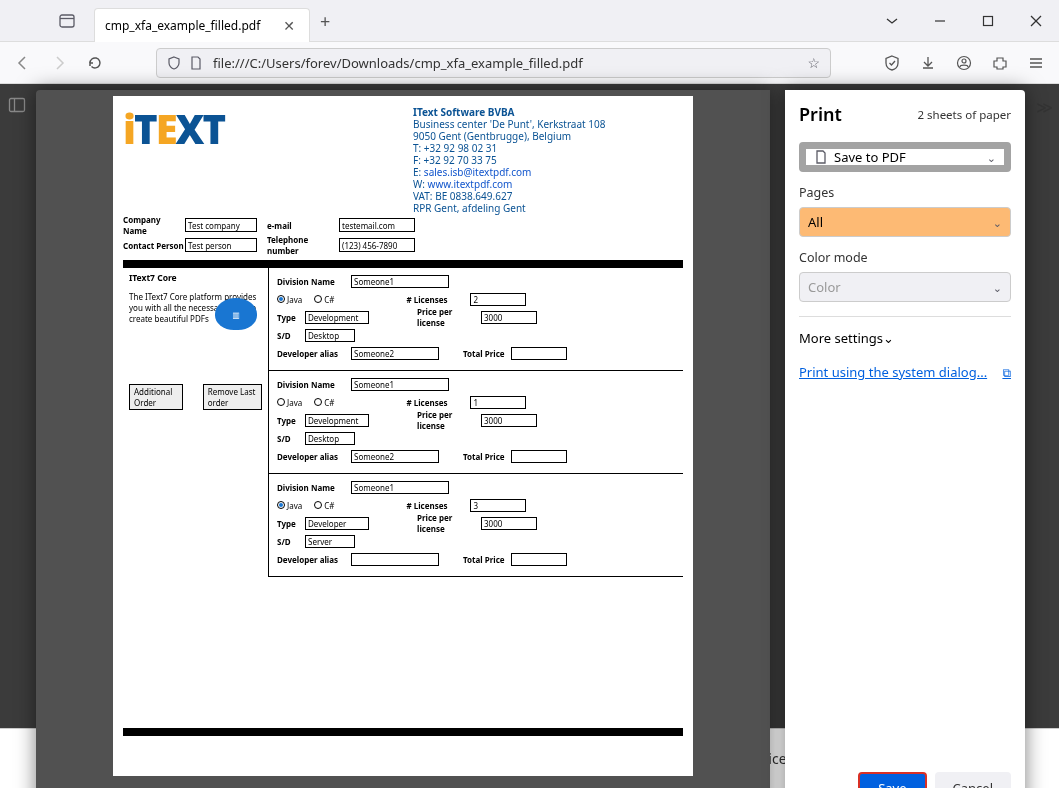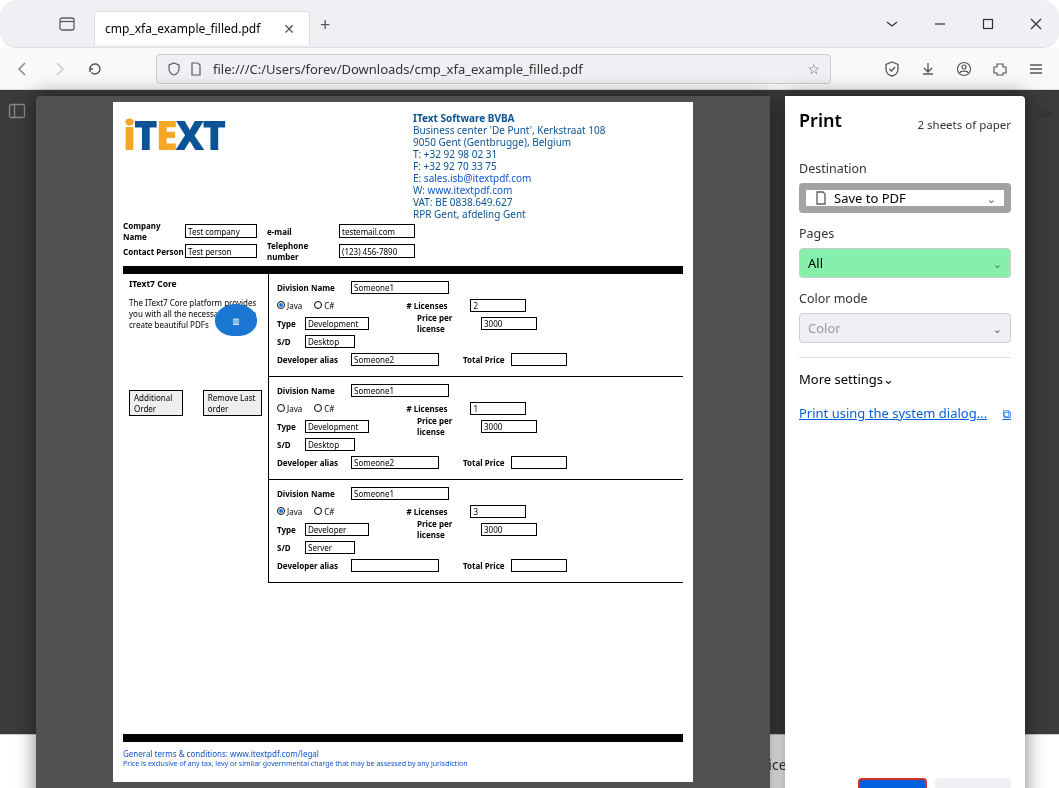--- a/index.html
+++ b/index.html
@@ -1,19 +1,19 @@
 <!DOCTYPE html>
 <html><head>
 <meta charset="utf-8">
 <style>
 * { box-sizing: border-box; margin: 0; padding: 0; font-family: system-ui, -apple-system, sans-serif; }
 body { width: 1059px; height: 788px; background: #fff; overflow: hidden; position: relative; }
 
 
-.titlebar { height: 48px; display: flex; align-items: center; border-bottom: 1px solid #ddd; background: #f0f0f4; border-radius: 17px; }
+.titlebar { height: 42px; display: flex; align-items: center; border-bottom: 1px solid #ddd; background: #f0f0f4; }
 .tab-icon-box { width: 30px; height: 30px; margin: 0 12px 0 52px; display: flex; align-items: center; justify-content: center; border-radius: 4px; }
 .tab { background: #fff; height: 34px; display: flex; align-items: center; padding: 0 10px; border-radius: 4px 4px 0 0; margin-top: 8px; border: 1px solid #ddd; border-bottom: none; width: 216px; }
 .tab .tab-title { font-size: 12px; flex: 1; overflow: hidden; white-space: nowrap; }
 .tab .close { font-size: 14px; color: #555; padding: 0 4px; }
 .newtab { padding: 0 10px; font-size: 18px; color: #555; }
 .win-controls { margin-left: auto; display: flex; gap: 2px; }
 .win-btn { width: 46px; height: 42px; display: flex; align-items: center; justify-content: center; font-size: 13px; color: #333; }
 
 
 .toolbar { height: 42px; display: flex; align-items: center; padding: 0 8px; gap: 6px; border-bottom: 1px solid #ddd; background: #f9f9fb; }
@@ -63,28 +63,28 @@
 .radio { display: inline-flex; align-items: center; font-size: 8px; margin-right: 8px; }
 .radio .rdot { width: 8px; height: 8px; border: 1px solid #000; border-radius: 50%; margin-right: 2px; display: inline-flex; align-items: center; justify-content: center; }
 .radio .rdot.checked::after { content: ''; width: 4px; height: 4px; background: #1976d2; border-radius: 50%; }
 
 .footer { position: absolute; bottom: 14px; left: 10px; right: 10px; }
 .footer .bluelink { color: #1155cc; font-size: 8px; }
 .footer .tiny { font-size: 7px; color: #1155cc; }
 
 
 .print-panel { position: absolute; right: 34px; top: 6px; width: 240px; height: 726px; background: #fff; box-shadow: 0 0 20px rgba(0,0,0,.5); border-radius: 0 4px 4px 0; padding: 12px 14px; display: flex; flex-direction: column; }
-.pp-head { display: flex; justify-content: space-between; align-items: flex-end; margin-bottom: 16px; }
+.pp-head { display: flex; justify-content: space-between; align-items: center; margin-bottom: 16px; }
 .pp-title { font-size: 18px; font-weight: 600; }
 .pp-sub { font-size: 11.5px; color: #333; }
 .pp-label { font-size: 12.5px; color: #333; margin-bottom: 6px; margin-top: 12px; }
 .pp-select { height: 30px; border: 1px solid #ccc; border-radius: 4px; display: flex; align-items: center; padding: 0 8px; font-size: 13px; justify-content: space-between; background: #fff; }
 .pp-select.hl { border: 7px solid #a3a3a3; }
 .pp-select.disabled { background: #f0f0f4; color: #999; }
-.pp-select.gray { background: #86efac; align-items: center; }
+.pp-select.gray { background: #fdba74; align-items: center; }
 .pp-select .ic { margin-right: 6px; color: #5b5b66; }
 .pp-select .chev { color: #5b5b66; font-size: 11px; }
 .pp-hr { border: none; border-top: 1px solid #ddd; margin: 14px 0 6px 0; }
 .pp-more { display: flex; justify-content: flex-start; align-items: center; font-size: 13px; padding: 6px 0; }
 .pp-link { color: #0060df; font-size: 13px; text-decoration: underline; display: flex; justify-content: space-between; align-items: center; margin-top: 10px; }
 .pp-link .ext { font-size: 12px; }
 .pp-buttons { margin-top: auto; display: flex; gap: 8px; justify-content: flex-end; padding-top: 10px; }
 .pp-btn { height: 32px; padding: 0 18px; border-radius: 4px; font-size: 13px; display: flex; align-items: center; border: none; }
 .pp-btn.primary { background: #0060df; color: #fff; border: 2px solid #d93025; }
 .pp-btn.secondary { background: #f0f0f4; color: #333; }
@@ -353,33 +353,28 @@
                 <span class="df" style="width:88px"></span>
       <span style="width:16px"></span>
       <span class="dl" style="width:44px">Total Price</span>
                 <span class="df" style="width:56px"></span>
     </div>
   </div>
           </div>
       </div>
 
       <div class="blackbar" style="position:absolute; bottom:40px; left:10px; right:10px"></div>
-      <div class="footer">
-        <div class="bluelink">General terms &amp; conditions: www.itextpdf.com/legal</div>
-        <div class="tiny">Price is exclusive of any tax, levy or similar governmental charge that may be assessed by any jurisdiction</div>
-      </div>
     </div>
   </div>
 
   <div class="print-panel">
     <div class="pp-head">
       <span class="pp-title">Print</span>
       <span class="pp-sub">2 sheets of paper</span>
     </div>
-    <div class="pp-label">Destination</div>
     <div class="pp-select hl">
       <span style="display:flex;align-items:center">
         <span class="ic">
             <svg width="14" height="14" viewBox="0 0 14 14">
               <path d="M3 1 H9 L11 3 V13 H3 Z" fill="none" stroke="#5b5b66" stroke-width="1.3"></path>
             </svg>
           </span>
         <span>Save to PDF</span>
       </span>
       <span class="chev">⌄</span>

